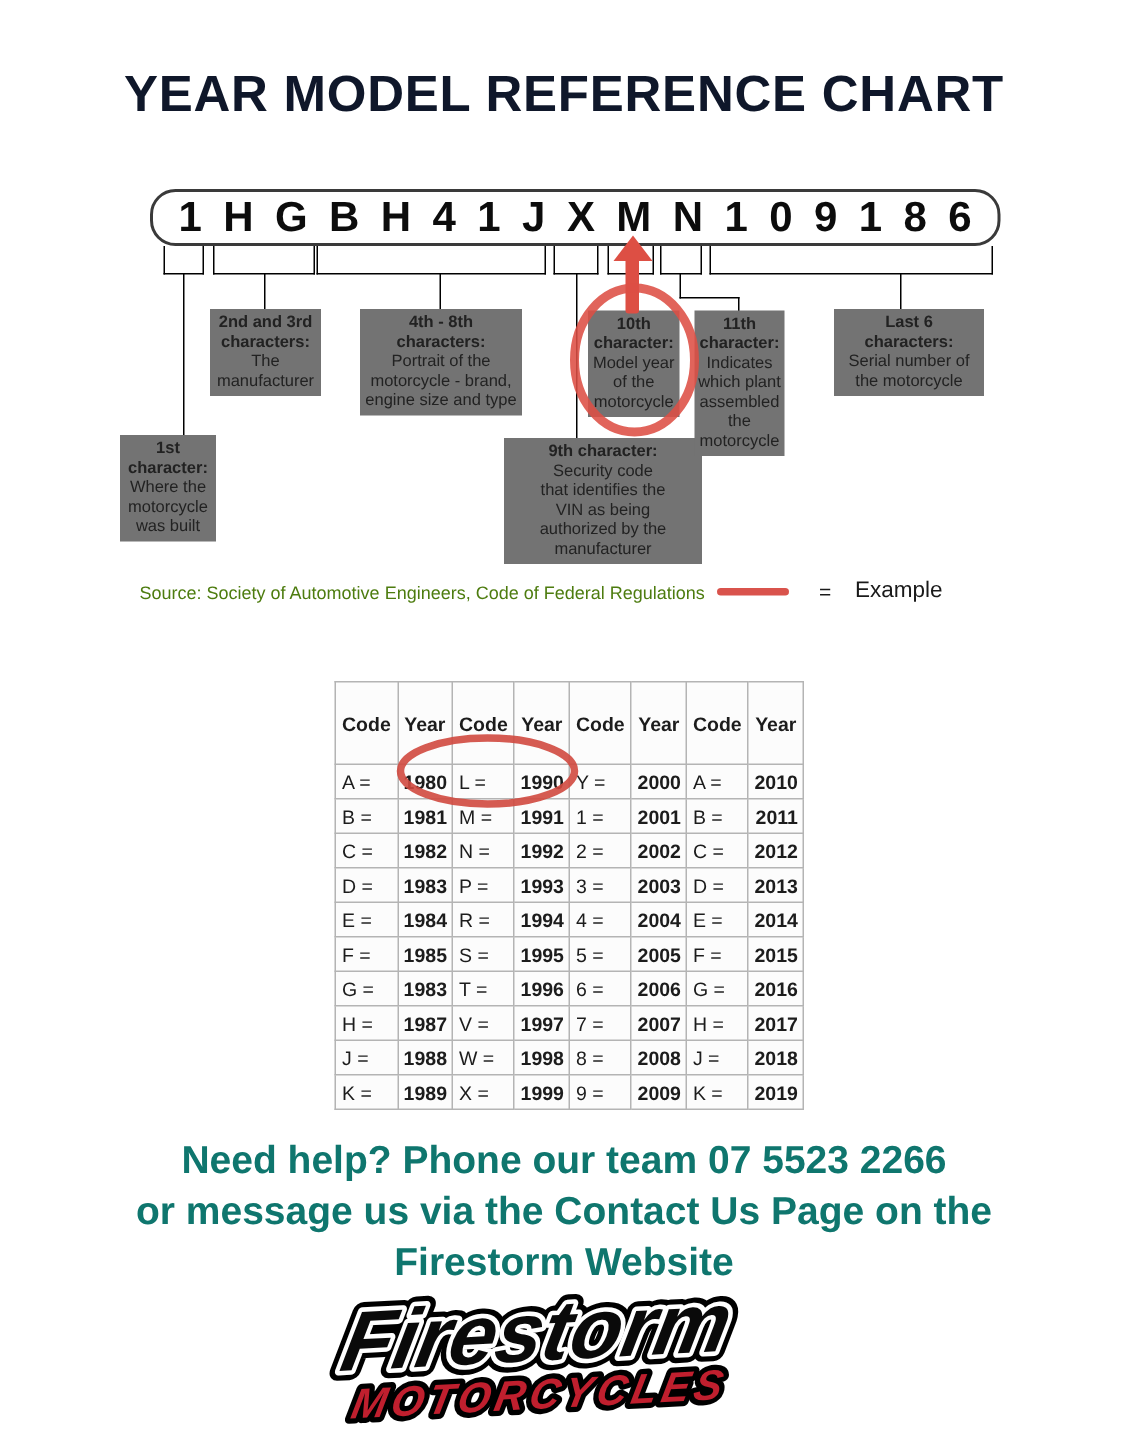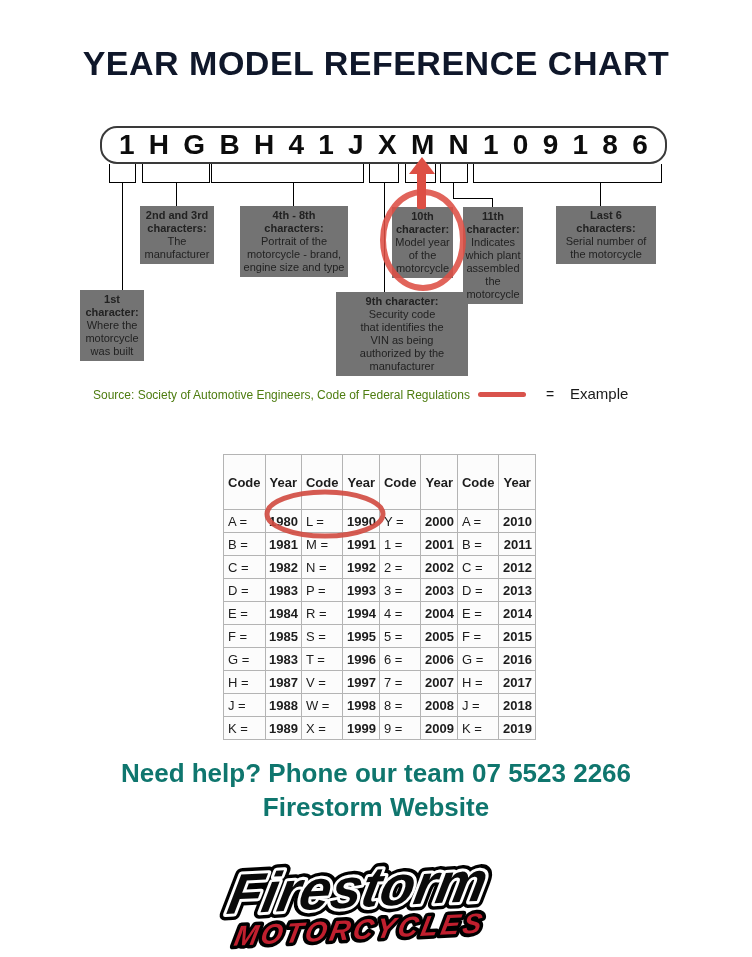--- a/index.html
+++ b/index.html
@@ -283,20 +283,21 @@
         </tr>
       </tbody>
   </table>
 
   <svg class="circle-overlay" style="left:263px; top:489px;" width="124" height="50" viewBox="0 0 124 50">
     <ellipse cx="62" cy="25" rx="58" ry="22" fill="none" stroke="#d0493f" stroke-width="5" opacity="0.9"></ellipse>
   </svg>
 
   <div class="help-block">
     <div>Need help?  Phone our team 07 5523 2266</div>
+    <div>or message us via the Contact Us Page on the</div>
     <div>Firestorm Website</div>
   </div>
 
   <svg class="logo-svg" width="386" height="100" viewBox="0 0 386 100">
     <g transform="rotate(-3 193 50) skewX(-14) translate(26 0)">
       <text class="logo-text" x="26" y="52" font-size="56" fill="none" stroke="#000000" stroke-width="13" stroke-linejoin="round">Firestorm</text>
       <text class="logo-text" x="26" y="52" font-size="56" fill="none" stroke="#ffffff" stroke-width="6" stroke-linejoin="round">Firestorm</text>
       <text class="logo-text" x="26" y="52" font-size="56" fill="#0a0a0a">Firestorm</text>
       <text class="logo-text" x="40" y="84" font-size="28" letter-spacing="3" fill="none" stroke="#000000" stroke-width="7" stroke-linejoin="round">MOTORCYCLES</text>
       <text class="logo-text" x="40" y="84" font-size="28" letter-spacing="3" fill="#c01f2e">MOTORCYCLES</text>

